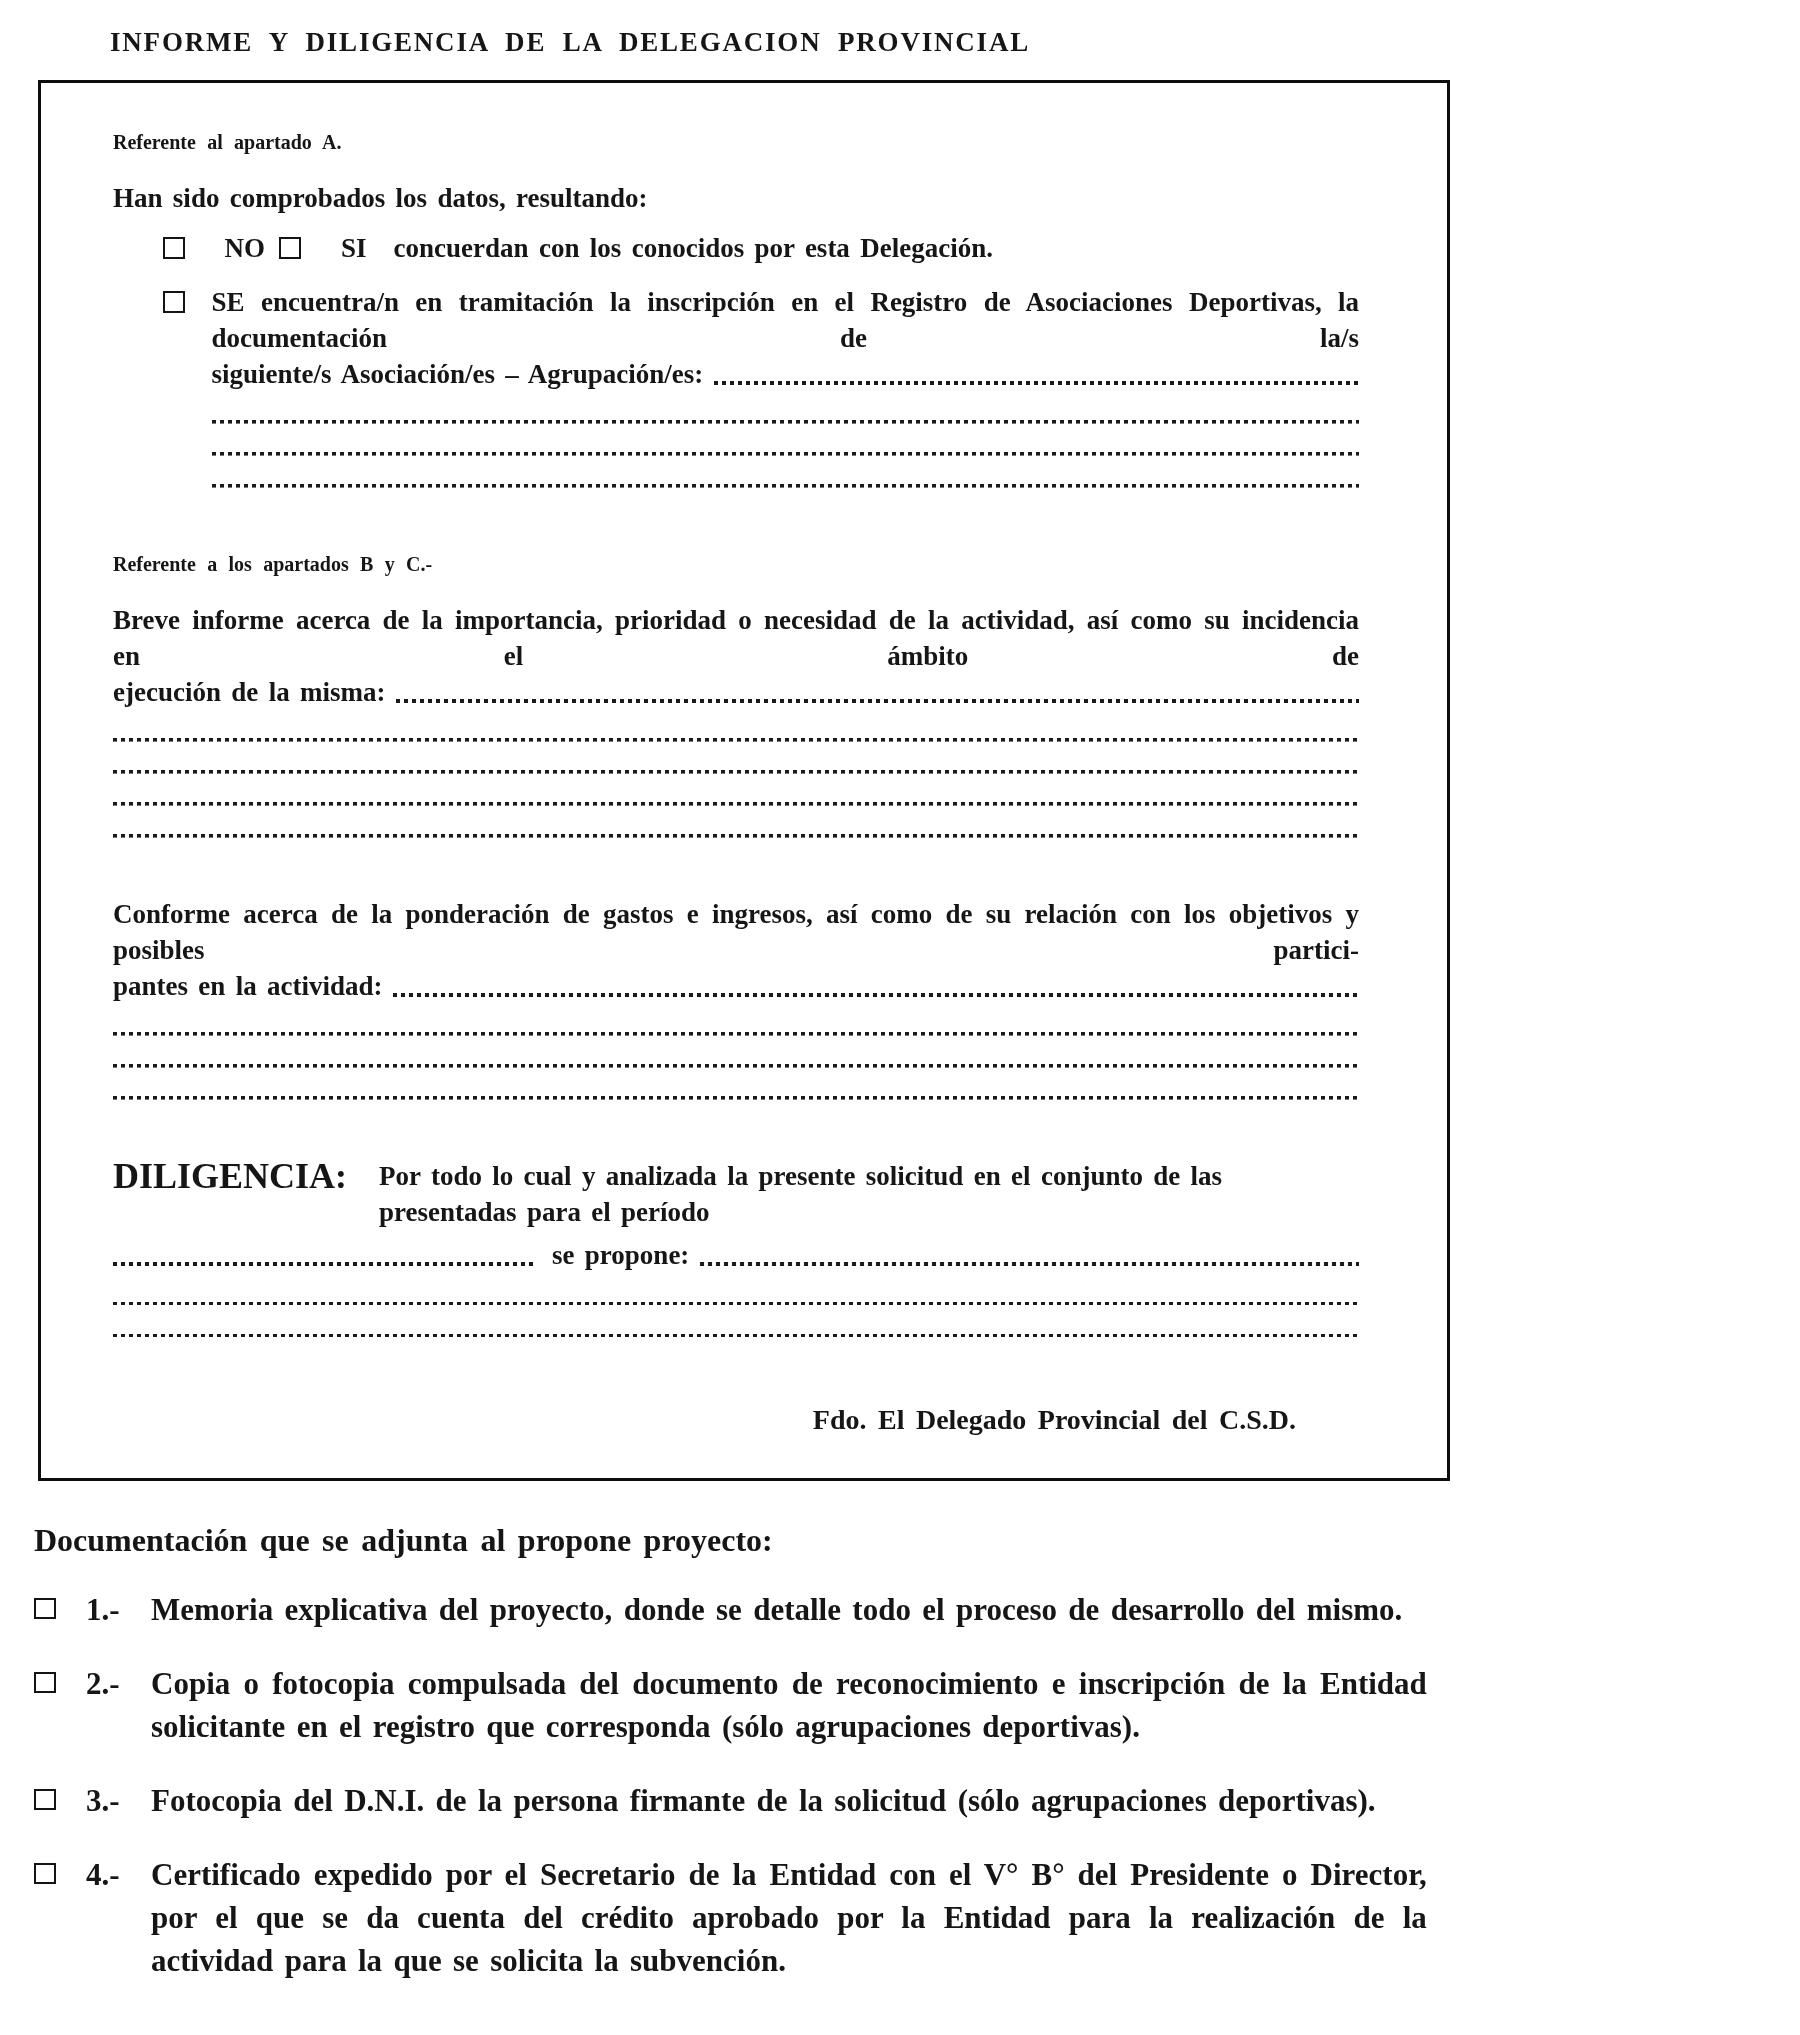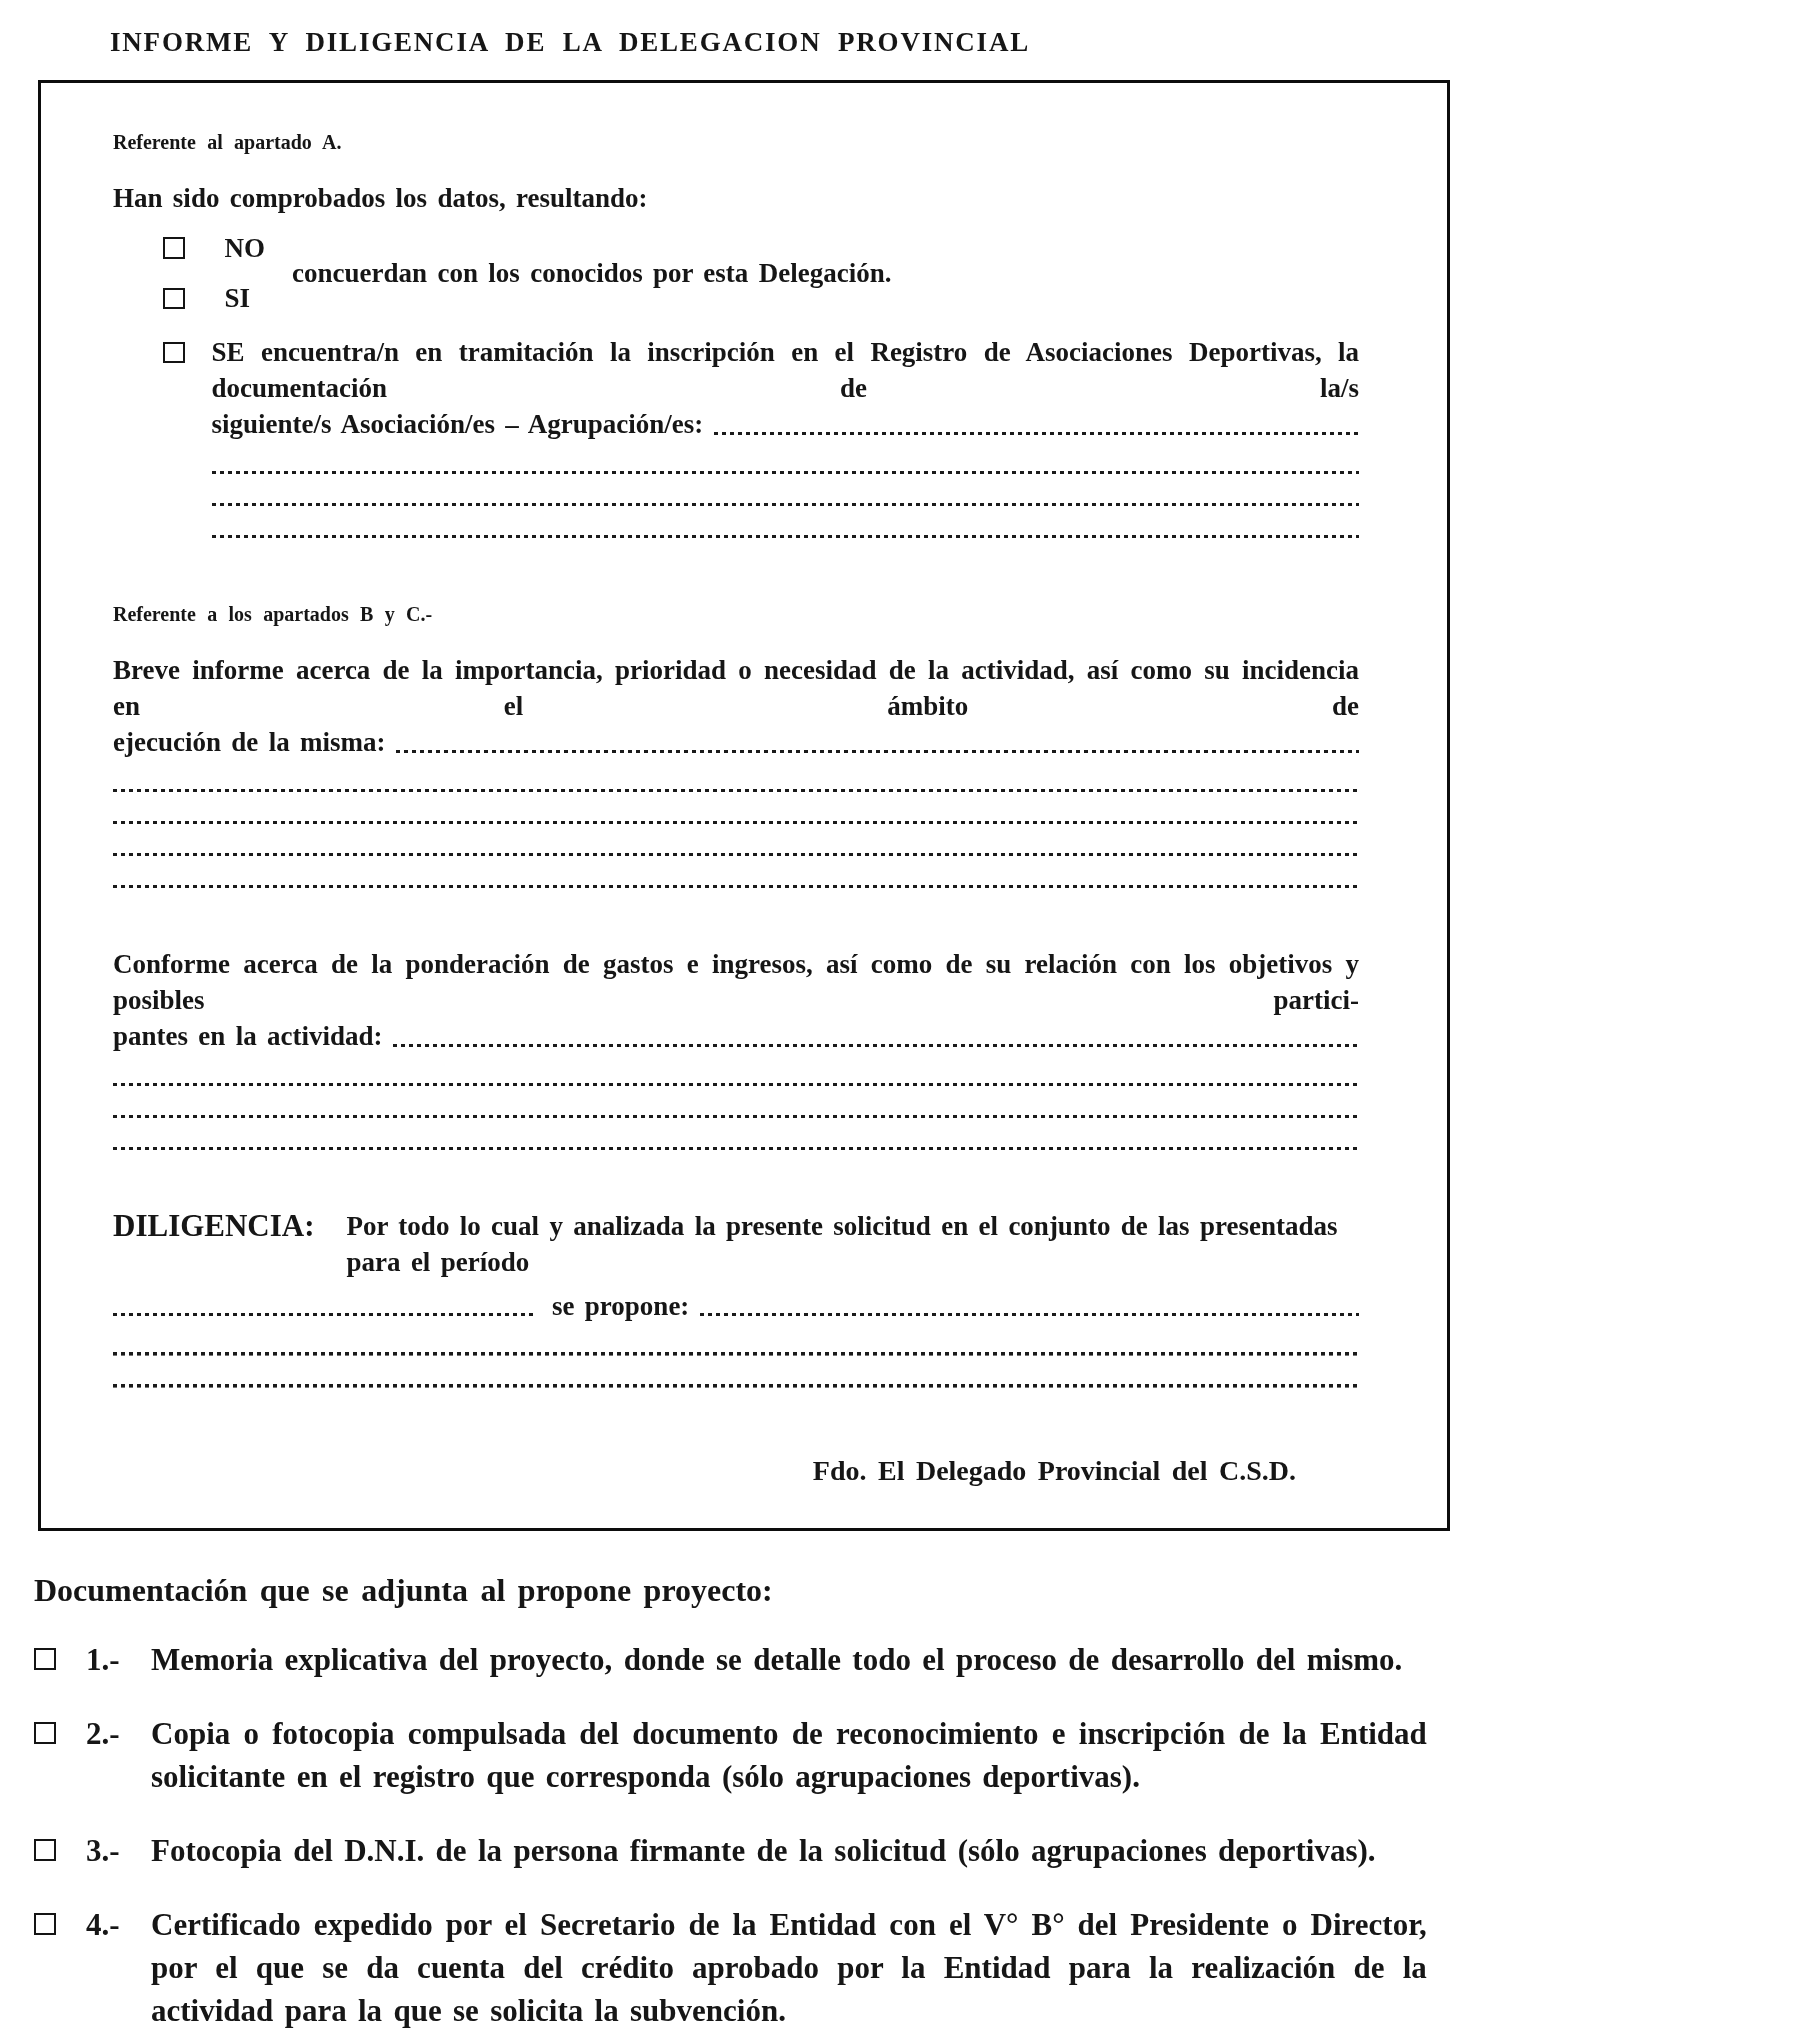--- a/index.html
+++ b/index.html
@@ -56,21 +56,21 @@
     box-sizing: border-box;
   }
 
   .options-group {
     display: flex;
     align-items: center;
     margin: 14.4px 0 3.6px 0;
   }
   .options-col {
     display: flex;
-    flex-direction: column;
+    flex-direction: row;
     gap: 14.4px;
     margin-left: 50px;
   }
   .option-row {
     display: flex;
     align-items: center;
     gap: 40px;
   }
   .options-caption { margin-left: 27px; }
 
@@ -99,21 +99,21 @@
     height: 3.6px;
     margin: 0 0 7.2px 10.8px;
     background-image: repeating-linear-gradient(to right, #1a1a1a 0, #1a1a1a 4.5px, transparent 4.5px, transparent 8px);
   }
   .dotfill-left {
     flex: 0 0 423px;
     margin-left: 0;
     margin-right: 16px;
   }
   .dil-line1 { display: flex; gap: 32px; margin-bottom: 7.2px; }
-  .dil-label { font-size: 31px; white-space: nowrap; }
+  .dil-label { font-size: 36px; white-space: nowrap; }
   .dil-propone { white-space: nowrap; }
 
   .signature {
     text-align: right;
     margin: 65px 63px 5.4px 0;
     font-size: 28px;
     word-spacing: 4.5px;
   }
 
   .attachments {

